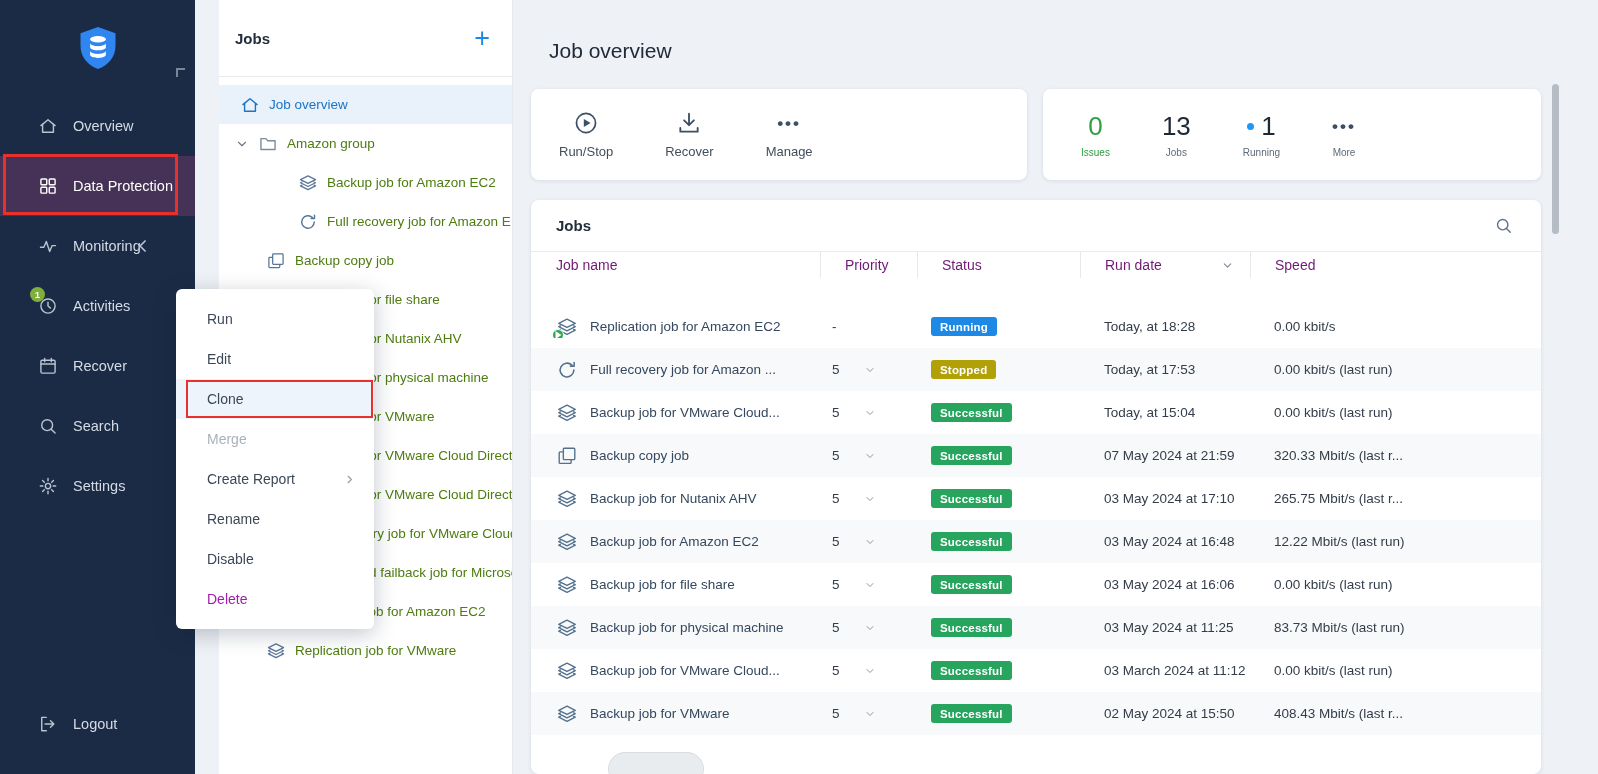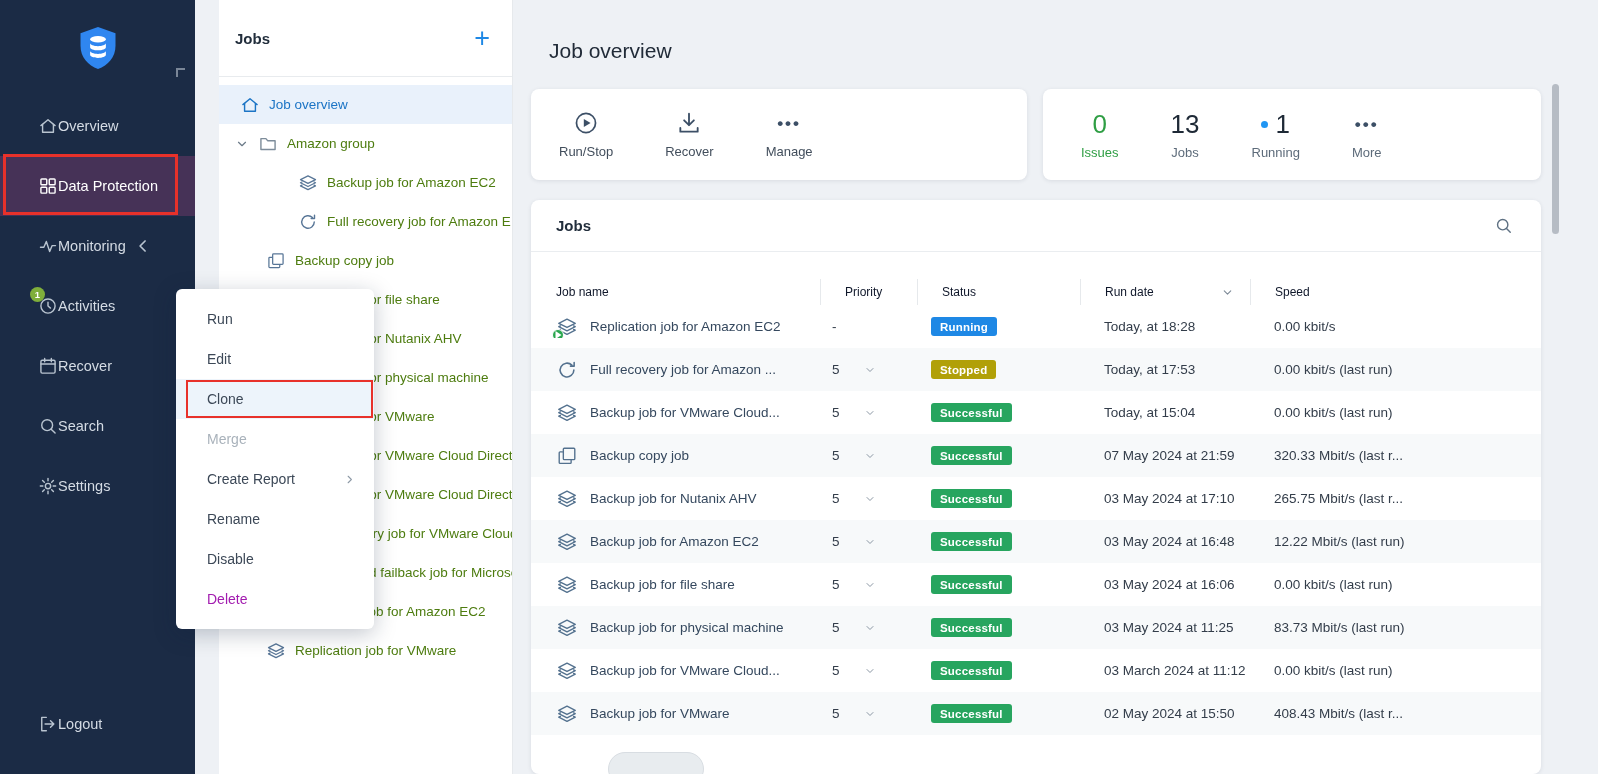--- a/index.html
+++ b/index.html
@@ -7,21 +7,21 @@
 body{position:relative;overflow:hidden;background:#eef1f5;font-family:"Liberation Sans",sans-serif;color:#333}
 .icon{display:inline-flex;align-items:center;justify-content:center;flex:0 0 auto}
 .icon svg{display:block;width:100%;height:100%}
 .dots{font-size:17px;letter-spacing:2px;font-weight:bold;line-height:1}
 
 
 .sidebar{position:absolute;left:0;top:0;width:195px;height:774px;background:#1b2b45;z-index:10}
 .logo-wrap{height:96px;display:flex;align-items:center;justify-content:center;position:relative}
 .logo{width:42px;height:46px}
 .collapse-mark{position:absolute;right:10px;top:68px;width:9px;height:9px;border-left:2px solid #8b97a6;border-top:2px solid #8b97a6;opacity:.85}
-.side-item{height:60px;display:flex;align-items:center;padding-left:38px;font-size:14.5px;color:#d4dbe4;cursor:pointer;position:relative}
+.side-item{height:60px;display:flex;align-items:center;padding-left:38px;gap:15px;font-size:14.5px;color:#d4dbe4;cursor:pointer;position:relative}
 .side-item .icon{width:20px;height:20px;color:#b9c4d0}
 .side-item.active{background:#463257;color:#fff}
 .side-item.active .icon{color:#fff}
 .side-badge{position:absolute;left:30px;top:11px;width:15px;height:15px;border-radius:50%;background:#7fae3b;color:#fff;font-size:9.5px;display:flex;align-items:center;justify-content:center;font-weight:bold;z-index:2}
 .side-chev{position:absolute;right:42px;width:13px;height:13px;color:#9fb0c2}
 .sidebar-footer{position:absolute;left:0;bottom:20px;width:100%}
 
 
 .jobs-panel{position:absolute;left:219px;top:0;width:294px;height:774px;background:#fff;z-index:5;border-right:1px solid #e6e9ec}
 .jobs-panel-header{height:77px;display:flex;align-items:center;justify-content:space-between;padding:0 22px 0 16px;border-bottom:1px solid #e8ebee}
@@ -57,30 +57,30 @@
 .card{position:absolute;background:#fff;border-radius:8px;box-shadow:0 1px 4px rgba(25,39,60,.10)}
 #card-toolbar{left:531px;top:89px;width:496px;height:91px;display:flex;align-items:center;padding-left:28px;gap:52px}
 .tb-btn{display:flex;flex-direction:column;align-items:center;gap:8px;cursor:pointer;color:#3c4f66}
 .tb-btn .icon{width:26px;height:26px}
 .tb-btn .dots{height:26px;display:flex;align-items:center}
 .tb-label{font-size:13px;color:#424e5c}
 #card-stats{left:1043px;top:89px;width:498px;height:91px;display:flex;align-items:center;padding-left:38px;gap:52px}
 .stat{display:flex;flex-direction:column;align-items:center;gap:5px;cursor:pointer}
 .stat-value{font-size:26px;color:#1e2936;display:flex;align-items:center;gap:7px;height:30px}
 .stat.success .stat-value,.stat.success .stat-label{color:#2f9e44}
-.stat-label{font-size:13px;color:#5d6b7a}
+.stat-label{font-size:10px;color:#5d6b7a}
 .run-dot{width:7px;height:7px;border-radius:50%;background:#2196f3}
 .stat .dots{color:#3c4f66;height:30px;display:flex;align-items:center}
 
 
 #card-table{left:531px;top:200px;width:1010px;height:574px;overflow:hidden}
 .table-header{height:52px;display:flex;align-items:center;justify-content:space-between;padding:0 28px 0 25px;border-bottom:1px solid #eaedf0}
 .table-title{font-size:15px;font-weight:bold;color:#222e3c}
 .search-btn{width:19px;height:19px;color:#5f7183;cursor:pointer}
-.thead{display:flex;align-items:flex-end;height:53px;font-size:12px;color:#0f172a}
+.thead{display:flex;align-items:flex-start;height:53px;font-size:14px;color:#701a75}
 .th{display:flex;align-items:center;height:26px;padding-left:24px;overflow:hidden;white-space:nowrap}
 .th+.th{border-left:1px solid #e6e9ec}
 .th.c1{padding-left:25px}
 .sort{margin-left:auto;margin-right:16px;width:13px;height:13px;color:#7d8a97;flex:0 0 auto}
 .c1{width:289px}.c2{width:97px}.c3{width:163px}.c4{width:170px}.c5{width:291px}
 .trow{display:flex;align-items:center;height:43px;font-size:13.5px;color:#333d4a}
 .trow:nth-child(even){background:#f7f9fa}
 .cell{padding-left:24px;display:flex;align-items:center;overflow:hidden;white-space:nowrap}
 .cell.c1{padding-left:25px;gap:12px;color:#35485e}
 .cell.c2{padding-left:12px}

